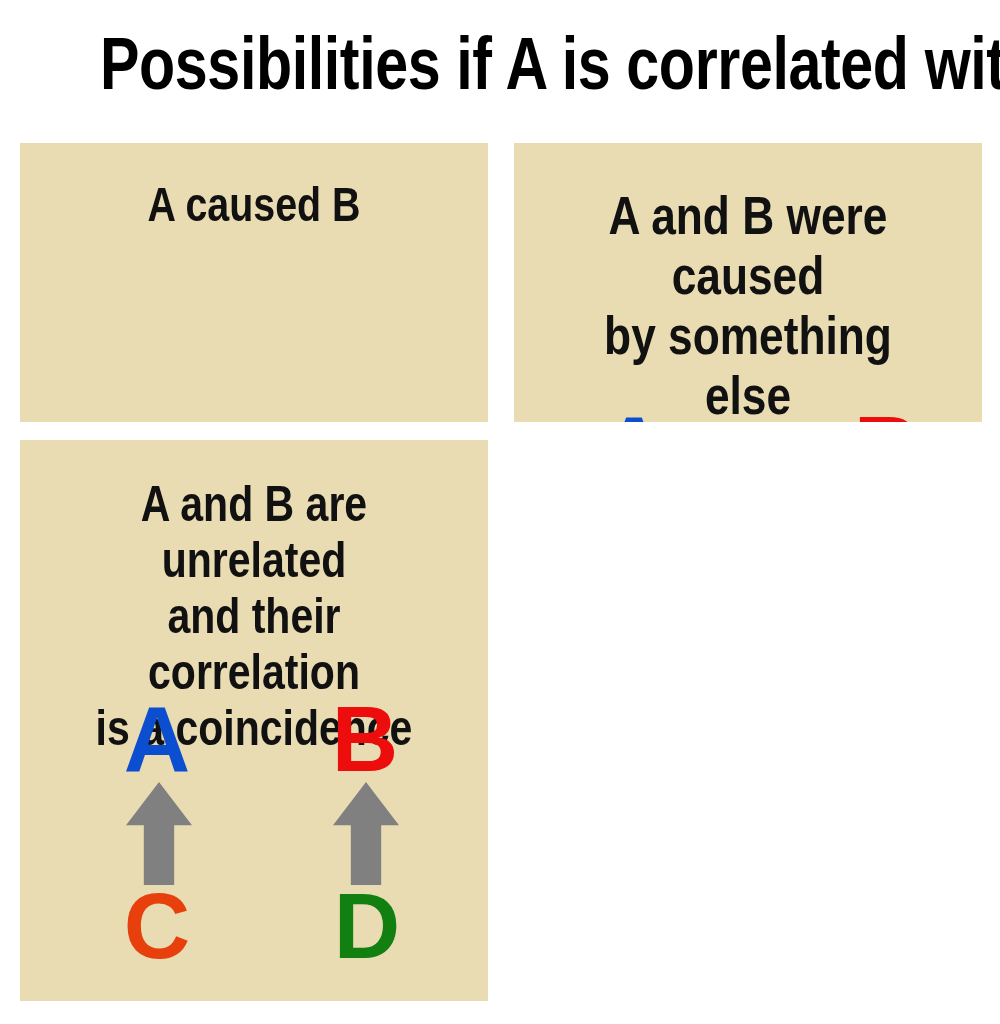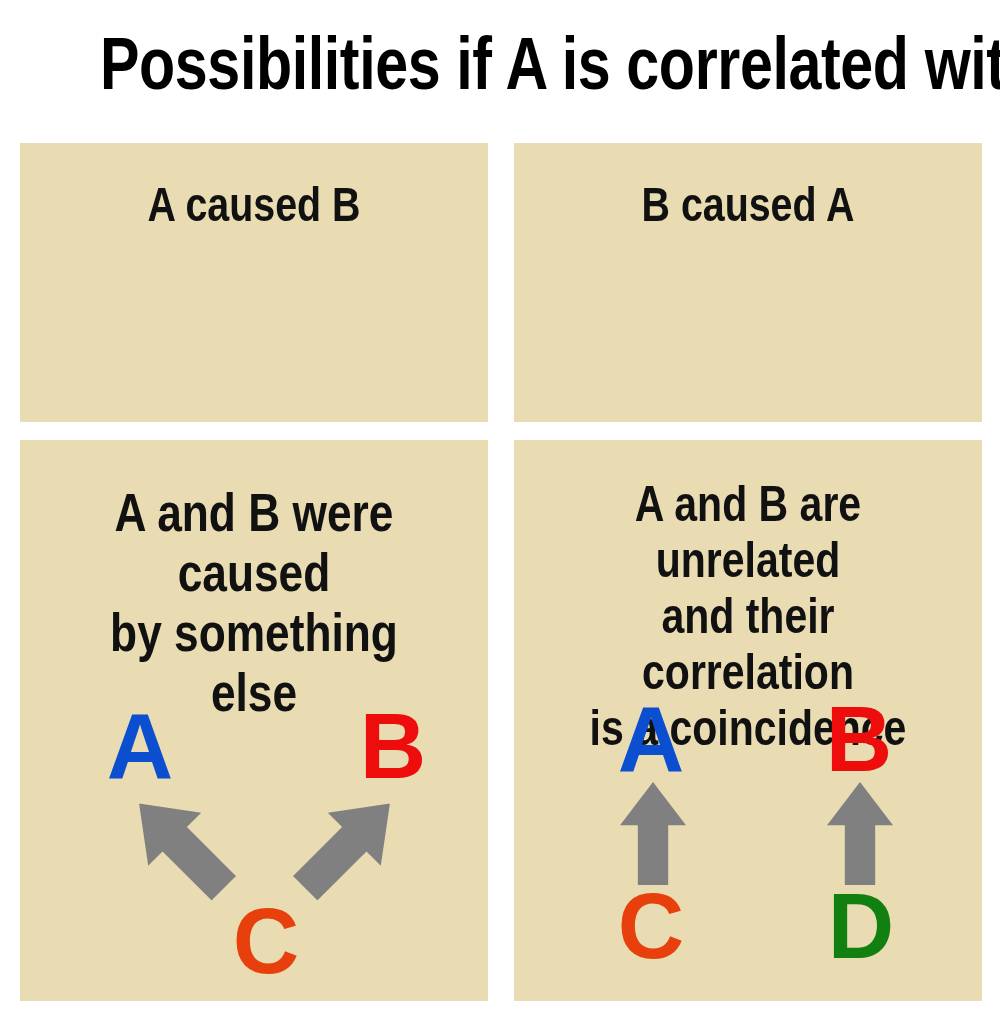--- a/index.html
+++ b/index.html
@@ -115,24 +115,20 @@
 
 <div id="page-title">Possibilities if A is correlated with B</div>
 
 <div id="panel-grid">
 
   <div class="panel" id="panel-a-caused-b">
     <div class="panel-heading">A caused B</div>
 
   </div>
 
-  <div class="panel" id="panel-b-caused-a">
-    <div class="panel-heading">B caused A</div>
-
-  </div>
 
   <div class="panel" id="panel-common-cause">
     <div class="panel-heading">A and B were caused
 by something else</div>
 
     <div class="node-letter big" style="left:120px; top:260px; color:#0B4FD0;">A</div>
 
     <div class="node-letter big" style="left:373px; top:260px; color:#EE0D0D;">B</div>
 
     <div class="arrow arrow-diag" style="left:124px; top:346px; width:75px; height:120px; transform:rotate(-45deg); transform-origin:50% 50%;"></div>

